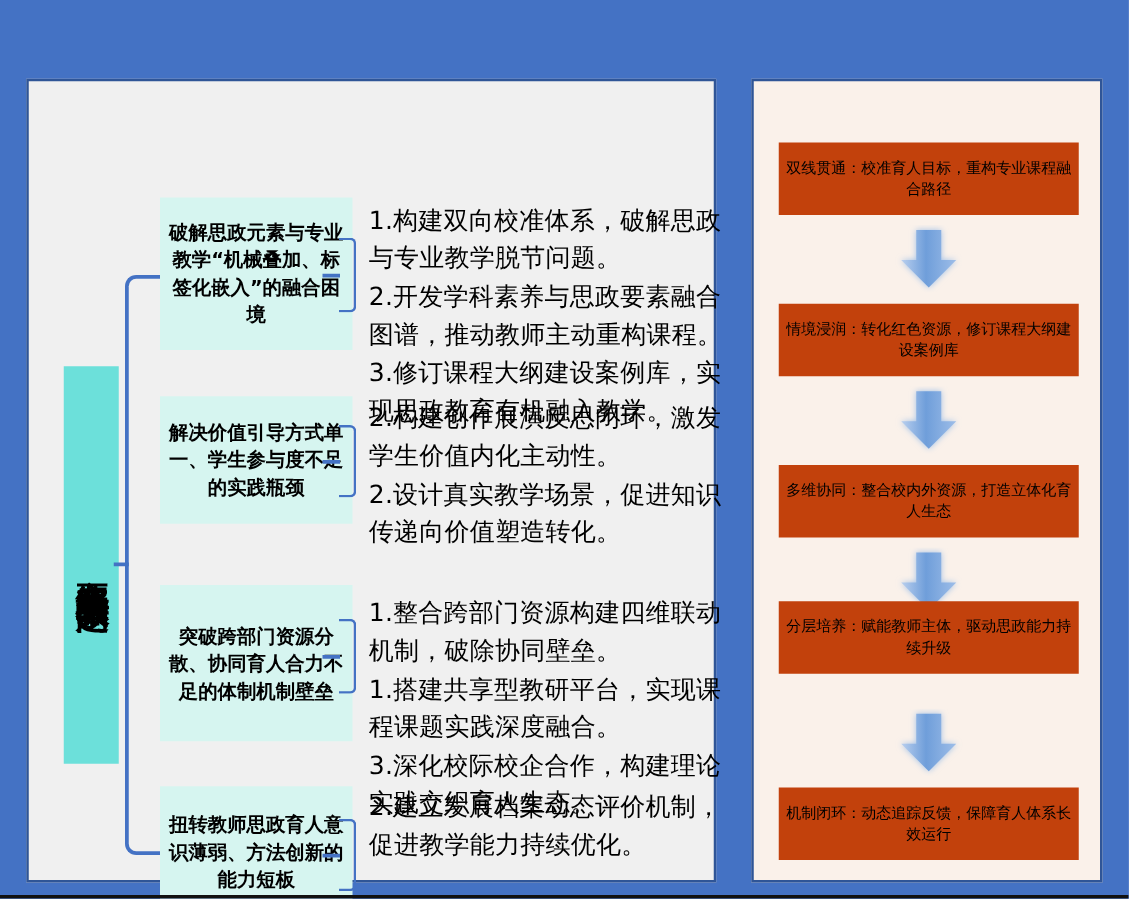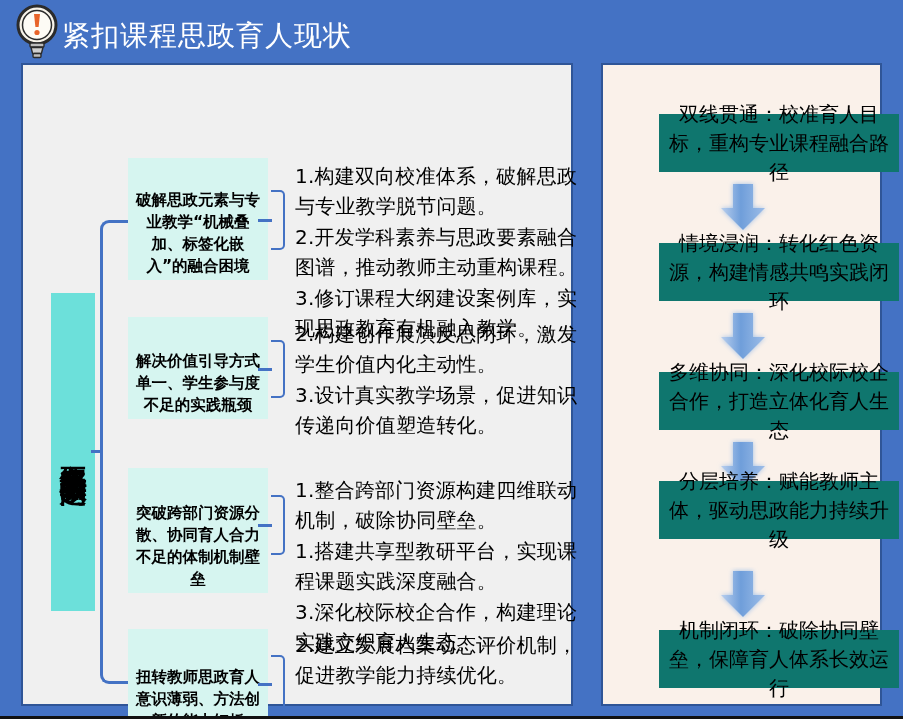--- a/index.html
+++ b/index.html
@@ -97,24 +97,24 @@
     position: absolute;
     left: 68px; top: 385px;
     width: 12px; height: 3px;
     background: #4472c4;
   }
 
   
   .topic {
     position: absolute;
     left: 105px;
-    width: 140px;
+    width: 154px;
     background: #d6f5f0;
     display: flex;
-    align-items: flex-end;
+    align-items: center;
     justify-content: center;
     text-align: center;
     font-size: 15.5px;
     font-weight: bold;
     color: #000;
     line-height: 1.42;
     box-sizing: border-box;
     padding: 3px 4px;
   }
   .t1 { top: 93px;  height: 122px; }
@@ -168,31 +168,30 @@
     left: 601px; top: 63px;
     width: 281px; height: 643px;
     background: #faf1ea;
     border: 2px solid #2f5597;
     box-sizing: border-box;
   }
   .rbox {
     position: absolute;
     left: 20px;
     width: 240px;
-    background: #0f766e;
+    background: #c2410c;
     display: flex;
     align-items: center;
     justify-content: center;
     text-align: center;
-    font-size: 20px;
+    font-size: 12px;
     color: #000;
     line-height: 1.45;
     box-sizing: border-box;
     padding: 4px 6px;
-    margin-left: 36px;
   }
   .r1 { top: 49px;  height: 58px; }
   .r2 { top: 178px; height: 58px; }
   .r3 { top: 307px; height: 58px; }
   .r4 { top: 416px; height: 58px; }
   .r5 { top: 565px; height: 58px; }
 
   .arrow {
     position: absolute;
     left: 106px;
@@ -201,34 +200,20 @@
   .a1 { top: 115px; }
   .a2 { top: 244px; }
   .a3 { top: 373px; }
   .a4 { top: 502px; }
 </style>
 </head>
 <body>
 
 <div id="slide">
 
-  <div class="header">
-    <span class="bulb">
-      <svg width="48" height="56" viewBox="0 0 48 56">
-        <circle cx="24" cy="21" r="19" fill="#f7f3ea" stroke="#2b2b2b" stroke-width="3"></circle>
-        <circle cx="24" cy="21" r="14.5" fill="#fdfbf5" stroke="#2b2b2b" stroke-width="1.5"></circle>
-        <path d="M21 10 h6 l-1.4 13 h-3.2 z" fill="#e8642a"></path>
-        <circle cx="24" cy="28.5" r="2.6" fill="#e8642a"></circle>
-        <rect x="17" y="39" width="14" height="4" rx="1" fill="#bdbdbd" stroke="#2b2b2b" stroke-width="1.4"></rect>
-        <path d="M18 43.5 h12 l-1.6 6 h-8.8 z" fill="#cfcfcf" stroke="#2b2b2b" stroke-width="1.4"></path>
-        <rect x="20" y="49.5" width="8" height="4" rx="1.2" fill="#bdbdbd" stroke="#2b2b2b" stroke-width="1.4"></rect>
-      </svg>
-    </span>
-    <div class="header-title">紧扣课程思政育人现状</div>
-  </div>
 
   <div class="left-panel">
 
     <div class="vtitle">
       <span>主要解决的教学问题</span>
     </div>
 
     <div class="big-bracket"></div>
     <div class="big-bracket-stub"></div>
 
@@ -258,21 +243,21 @@
         <i class="nub"></i>
       </div>
 
     <div class="detail d1">
       <p>1.构建双向校准体系，破解思政与专业教学脱节问题。</p>
       <p>2.开发学科素养与思政要素融合图谱，推动教师主动重构课程。</p>
       <p>3.修订课程大纲建设案例库，实现思政教育有机融入教学。</p>
     </div>
     <div class="detail d2">
       <p>2.构建创作展演反思闭环，激发学生价值内化主动性。</p>
-      <p>3.设计真实教学场景，促进知识传递向价值塑造转化。</p>
+      <p>2.设计真实教学场景，促进知识传递向价值塑造转化。</p>
     </div>
     <div class="detail d3">
       <p>1.整合跨部门资源构建四维联动机制，破除协同壁垒。</p>
       <p>1.搭建共享型教研平台，实现课程课题实践深度融合。</p>
       <p>3.深化校际校企合作，构建理论实践交织育人生态。</p>
     </div>
     <div class="detail d4">
       <p>2.建立发展档案动态评价机制，促进教学能力持续优化。</p>
 
     </div>
@@ -295,32 +280,32 @@
           <filter id="gl1" x="-50%" y="-50%" width="200%" height="200%">
             <feGaussianBlur stdDeviation="2.4"></feGaussianBlur>
           </filter>
         </defs>
         <path d="M24 4 h20 v24 h12 L34 50 L12 28 h12 z" fill="#9fc0e8" filter="url(#gl1)"></path>
         <path d="M24 4 h20 v24 h12 L34 50 L12 28 h12 z" fill="url(#ag1)"></path>
       </svg>
     </div>
 
     <div class="rbox r2">
-      <span>情境浸润：转化红色资源，构建情感共鸣实践闭环</span>
+      <span>情境浸润：转化红色资源，修订课程大纲建设案例库</span>
     </div>
 
     <div class="arrow a2">
       <svg width="68" height="54" viewBox="0 0 68 54">
         <path d="M24 4 h20 v24 h12 L34 50 L12 28 h12 z" fill="#9fc0e8" filter="url(#gl1)"></path>
         <path d="M24 4 h20 v24 h12 L34 50 L12 28 h12 z" fill="url(#ag1)"></path>
       </svg>
     </div>
 
     <div class="rbox r3">
-      <span>多维协同：深化校际校企合作，打造立体化育人生态</span>
+      <span>多维协同：整合校内外资源，打造立体化育人生态</span>
     </div>
 
     <div class="arrow a3">
       <svg width="68" height="54" viewBox="0 0 68 54">
         <path d="M24 4 h20 v24 h12 L34 50 L12 28 h12 z" fill="#9fc0e8" filter="url(#gl1)"></path>
         <path d="M24 4 h20 v24 h12 L34 50 L12 28 h12 z" fill="url(#ag1)"></path>
       </svg>
     </div>
 
     <div class="rbox r4">
@@ -328,17 +313,17 @@
     </div>
 
     <div class="arrow a4">
       <svg width="68" height="54" viewBox="0 0 68 54">
         <path d="M24 4 h20 v24 h12 L34 50 L12 28 h12 z" fill="#9fc0e8" filter="url(#gl1)"></path>
         <path d="M24 4 h20 v24 h12 L34 50 L12 28 h12 z" fill="url(#ag1)"></path>
       </svg>
     </div>
 
     <div class="rbox r5">
-      <span>机制闭环：破除协同壁垒，保障育人体系长效运行</span>
+      <span>机制闭环：动态追踪反馈，保障育人体系长效运行</span>
     </div>
   </div>
 
 </div>
 
 </body></html>

